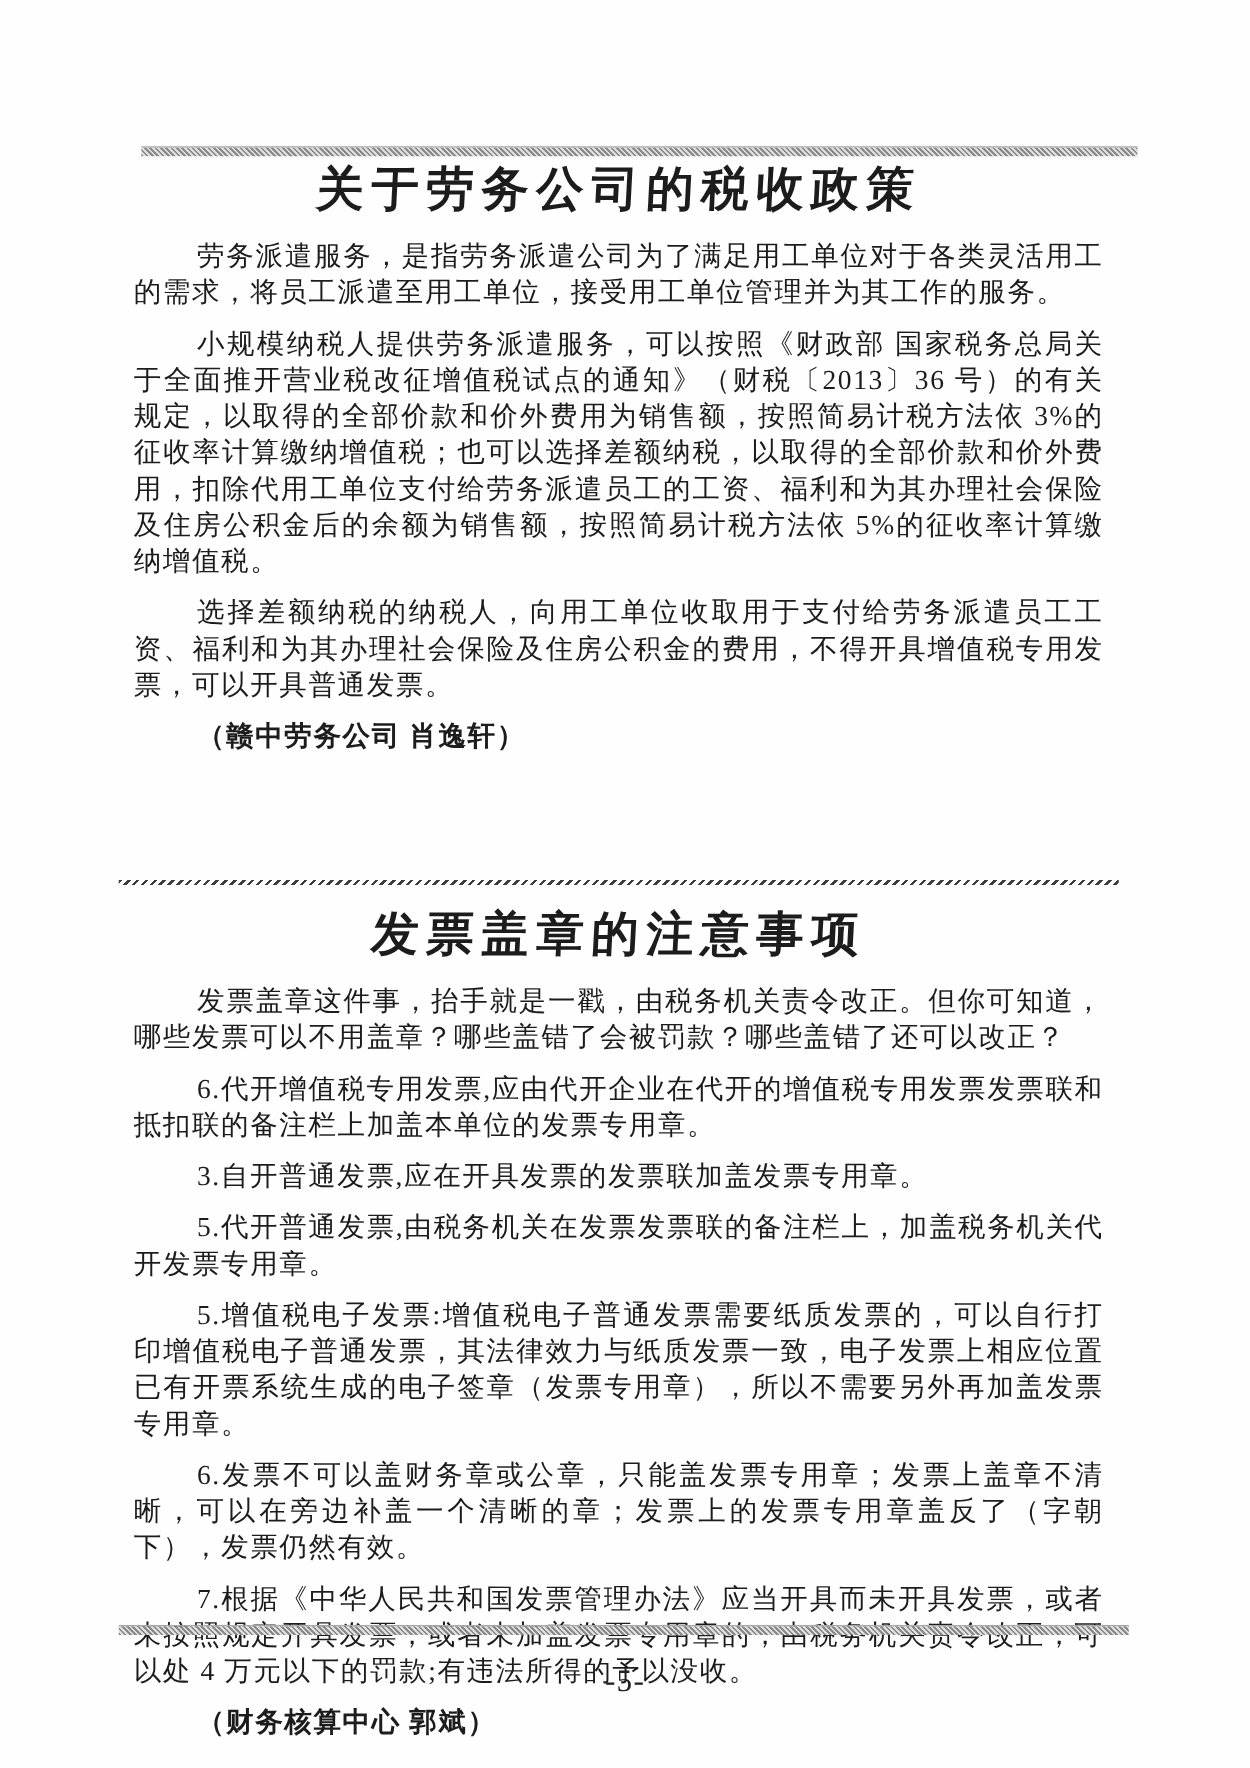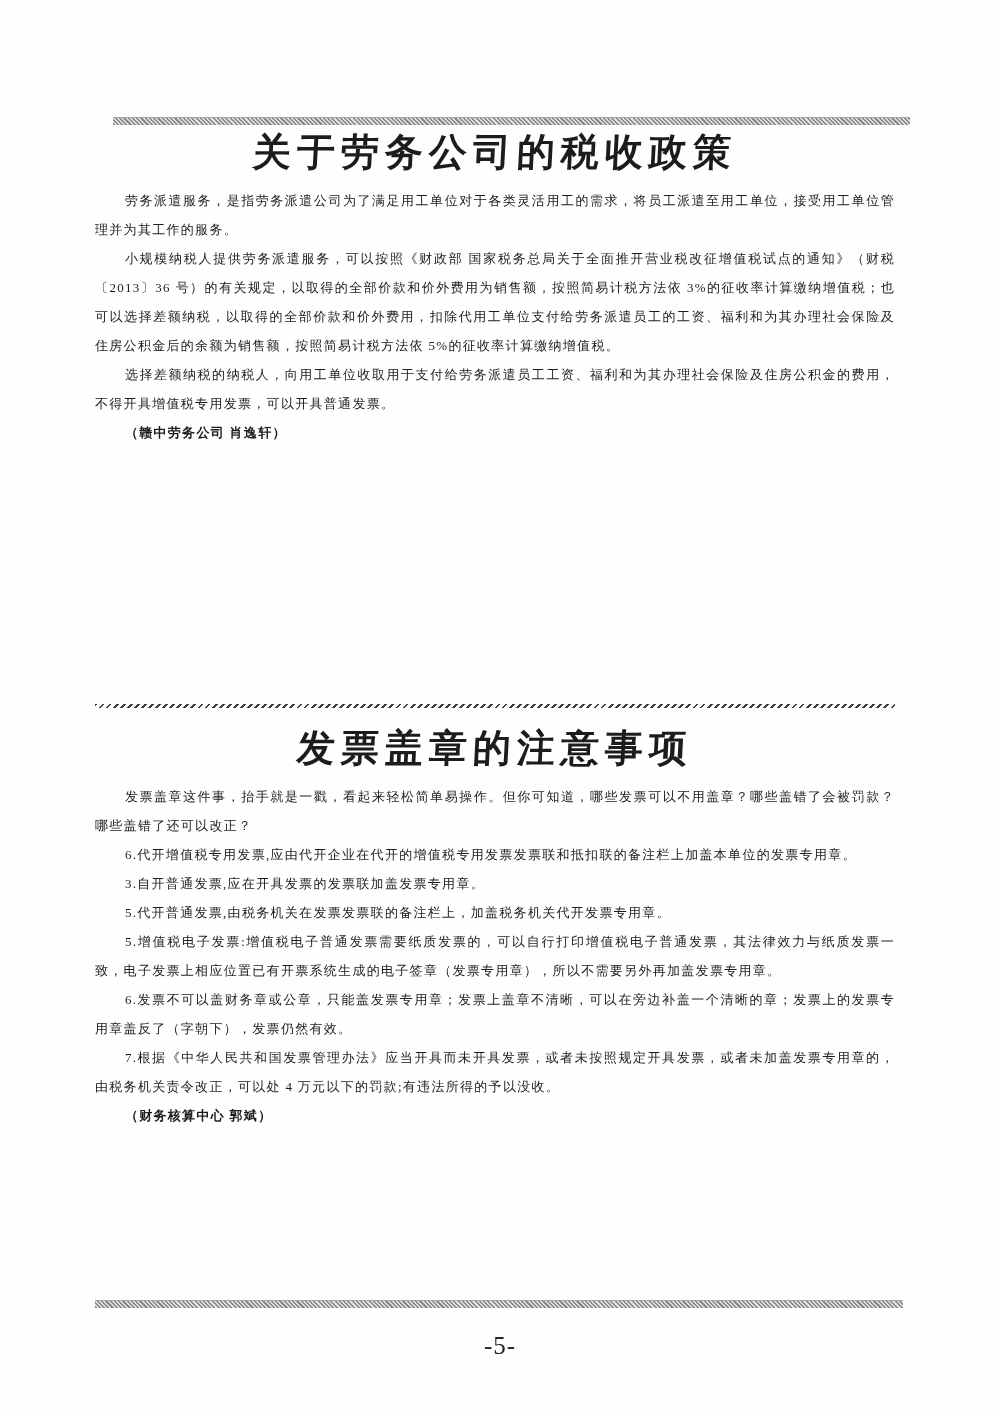--- a/index.html
+++ b/index.html
@@ -37,22 +37,22 @@
     text-align: center;
     font-size: 38px;
     line-height: 52px;
     font-weight: 900;
     letter-spacing: 6px;
     transform: skewX(-3deg);
     white-space: nowrap;
   }
 
   .body-text p {
-    margin: 0;
-    font-size: 13px;
+    margin: 12px;
+    font-size: 22px;
     line-height: 29px;
     letter-spacing: 1.3px;
     text-align: justify;
     text-justify: inter-character;
     text-indent: 2.3em;
   }
 
   .attribution {
     margin: 2px 0 0 0;
     font-size: 20.5px;
@@ -89,21 +89,21 @@
       <p>选择差额纳税的纳税人，向用工单位收取用于支付给劳务派遣员工工资、福利和为其办理社会保险及住房公积金的费用，不得开具增值税专用发票，可以开具普通发票。</p>
       <p class="attribution">（赣中劳务公司  肖逸轩）</p>
     </div>
   </div>
 
   <div class="divider"></div>
 
   <div class="section section-2">
     <h1 class="article-title">发票盖章的注意事项</h1>
     <div class="body-text">
-      <p>发票盖章这件事，抬手就是一戳，看起来轻松简单易操作。但你可知道，哪些发票可以不用盖章？哪些盖错了会被罚款？哪些盖错了还可以改正？</p>
+      <p>发票盖章这件事，抬手就是一戳，由税务机关责令改正。但你可知道，哪些发票可以不用盖章？哪些盖错了会被罚款？哪些盖错了还可以改正？</p>
       <p>6.代开增值税专用发票,应由代开企业在代开的增值税专用发票发票联和抵扣联的备注栏上加盖本单位的发票专用章。</p>
       <p>3.自开普通发票,应在开具发票的发票联加盖发票专用章。</p>
       <p>5.代开普通发票,由税务机关在发票发票联的备注栏上，加盖税务机关代开发票专用章。</p>
       <p>5.增值税电子发票:增值税电子普通发票需要纸质发票的，可以自行打印增值税电子普通发票，其法律效力与纸质发票一致，电子发票上相应位置已有开票系统生成的电子签章（发票专用章），所以不需要另外再加盖发票专用章。</p>
       <p>6.发票不可以盖财务章或公章，只能盖发票专用章；发票上盖章不清晰，可以在旁边补盖一个清晰的章；发票上的发票专用章盖反了（字朝下），发票仍然有效。</p>
       <p>7.根据《中华人民共和国发票管理办法》应当开具而未开具发票，或者未按照规定开具发票，或者未加盖发票专用章的，由税务机关责令改正，可以处 4 万元以下的罚款;有违法所得的予以没收。</p>
       <p class="attribution">（财务核算中心  郭斌）</p>
     </div>
   </div>
 

